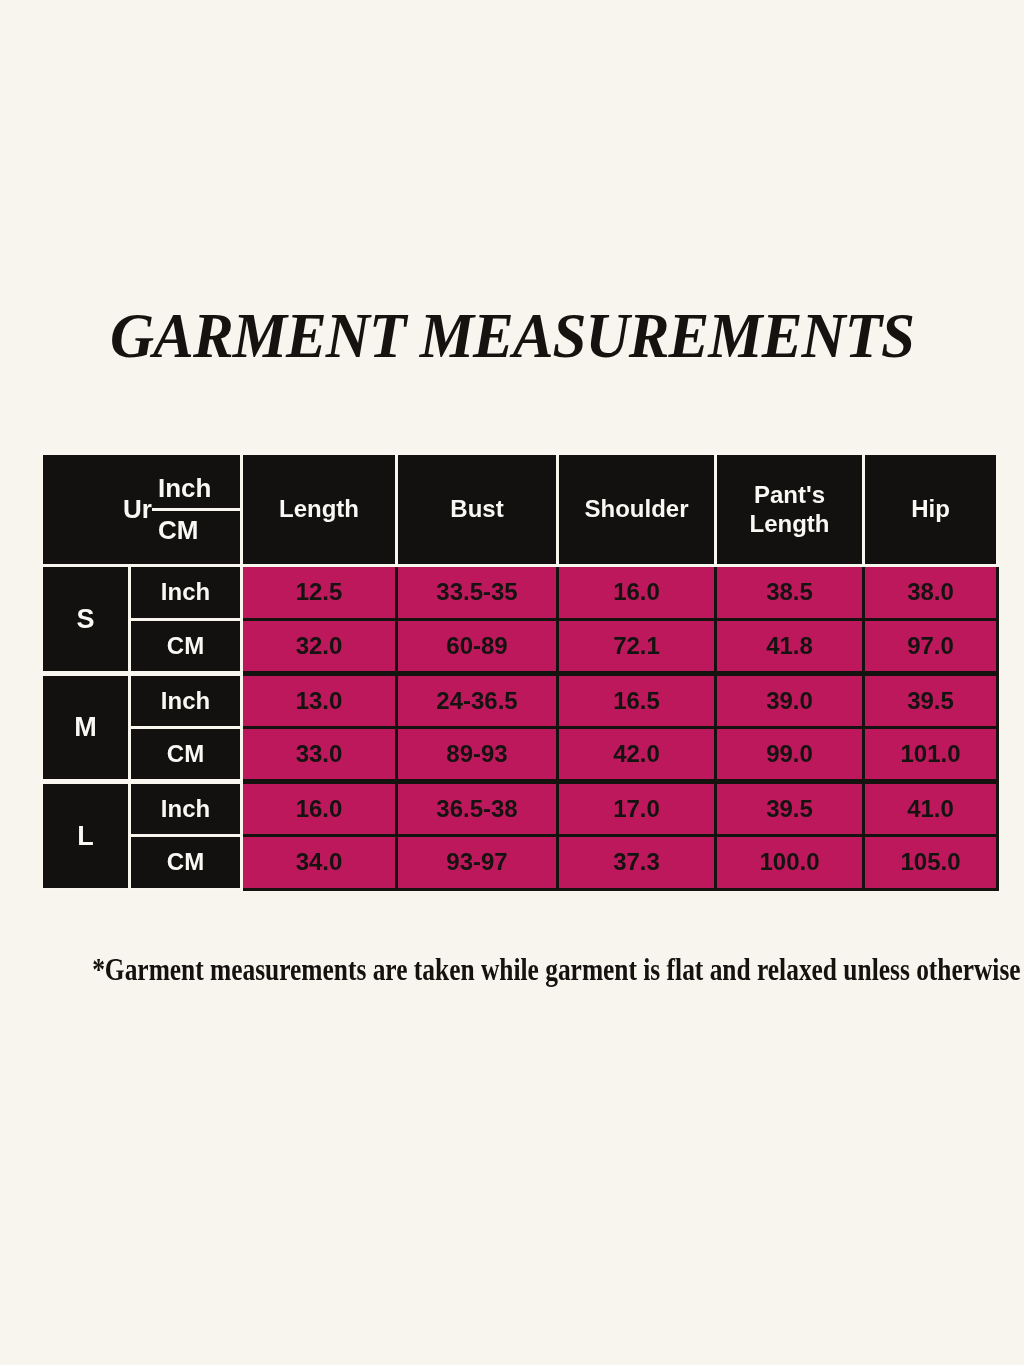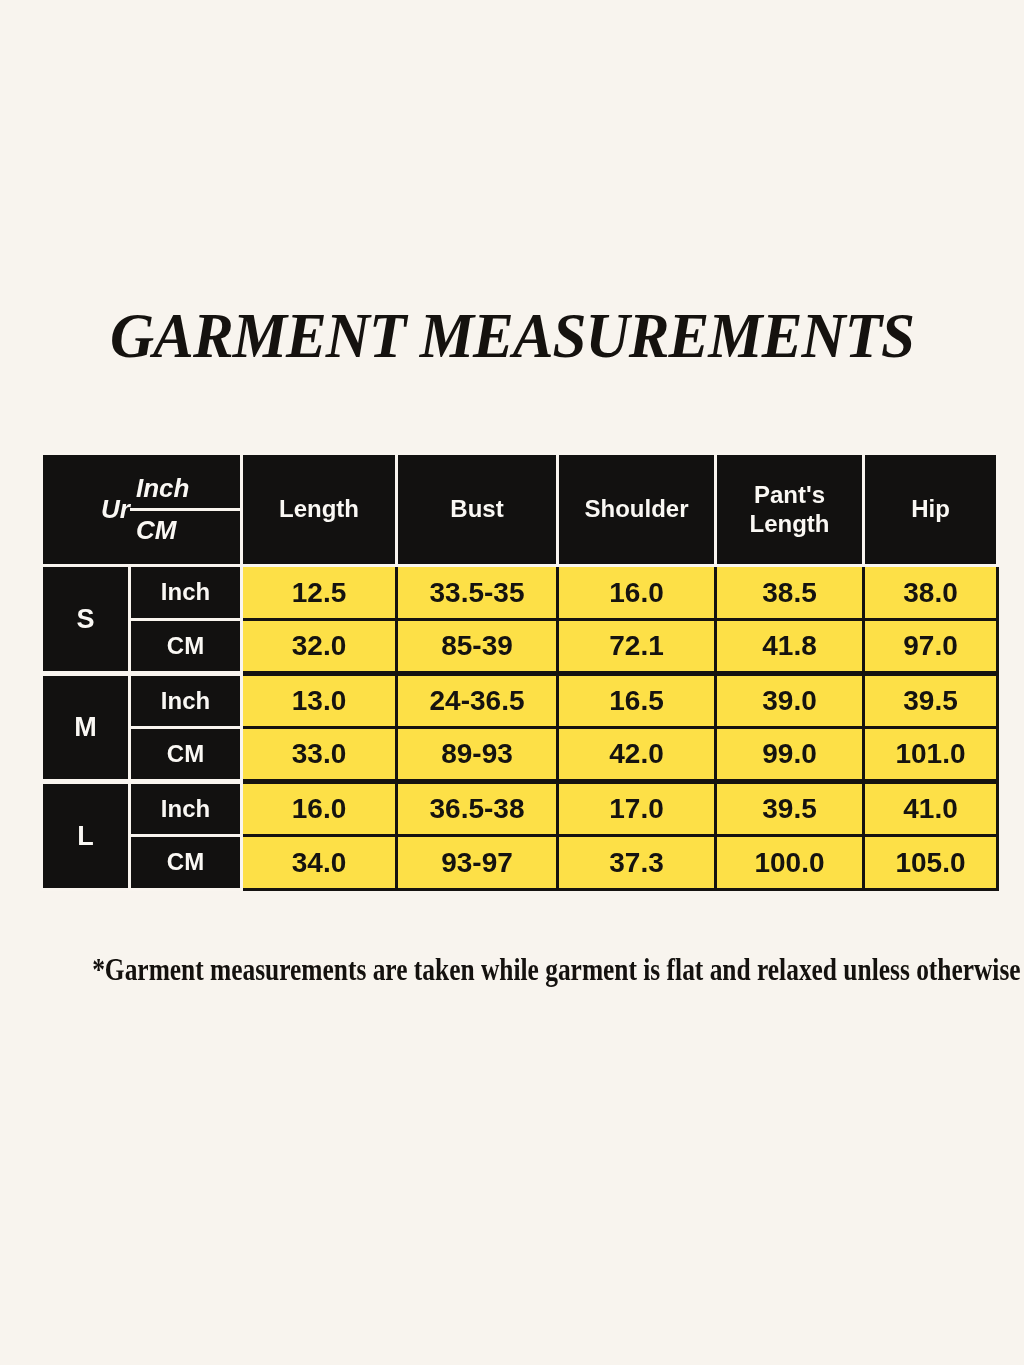--- a/index.html
+++ b/index.html
@@ -47,35 +47,34 @@
   .size-table tr { height: 54px; }
   .size-table tr.hdr { height: 112px; }
 
   td.dark {
     background: #121110;
     color: #faf8f4;
     border: 3px solid #f9f5ef;
     font-size: 24px;
   }
   td.light {
-    background: #fde047;
+    background: #be185d;
     color: #151310;
     border: 3px solid #151310;
-    font-size: 28px;
+    font-size: 24px;
   }
   tr.group td { border-top-width: 5px; }
   td.size-cell { font-size: 27px; }
 
   
   .unit-wrap {
     display: flex;
     align-items: center;
     height: 100%;
-    padding-left: 58px;
-    font-style: italic;
+    padding-left: 80px;
   }
   .unit-prefix { font-size: 26px; }
   .unit-frac {
     flex: 1;
     display: flex;
     flex-direction: column;
     align-items: stretch;
     font-size: 26px;
   }
   .frac-top {
@@ -144,21 +143,21 @@
     <td class="dark">Inch</td>
     <td class="light">12.5</td>
     <td class="light">33.5-35</td>
     <td class="light">16.0</td>
     <td class="light">38.5</td>
     <td class="light">38.0</td>
   </tr>
   <tr>
     <td class="dark">CM</td>
     <td class="light">32.0</td>
-    <td class="light">85-39</td>
+    <td class="light">60-89</td>
     <td class="light">72.1</td>
     <td class="light">41.8</td>
     <td class="light">97.0</td>
   </tr>
 
   <tr class="group">
     <td class="dark size-cell" rowspan="2">M</td>
     <td class="dark">Inch</td>
     <td class="light">13.0</td>
     <td class="light">24-36.5</td>

